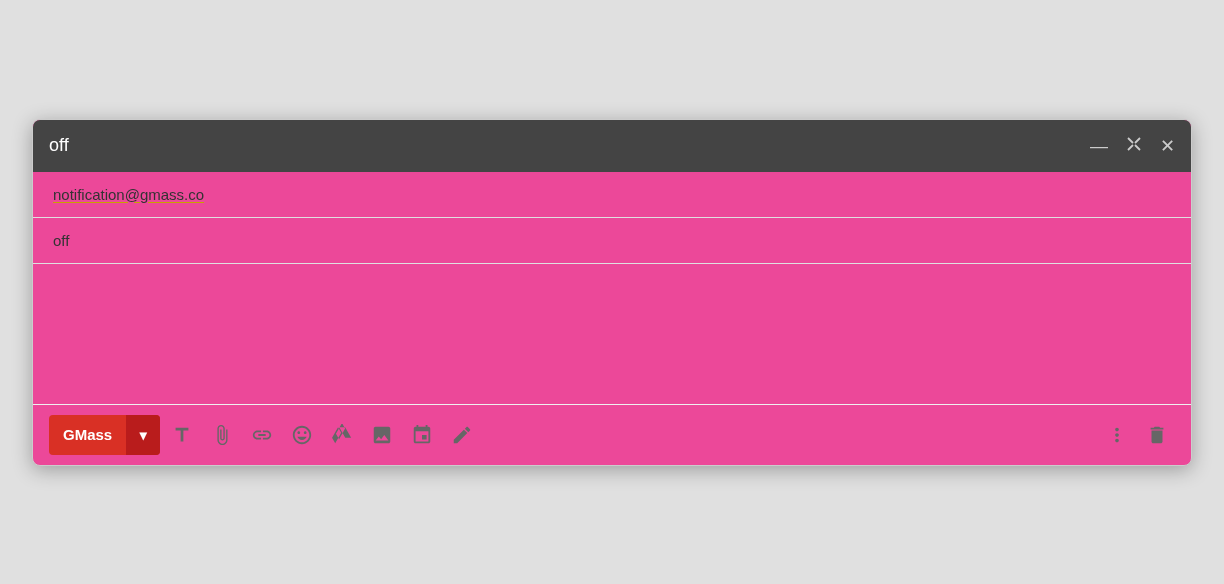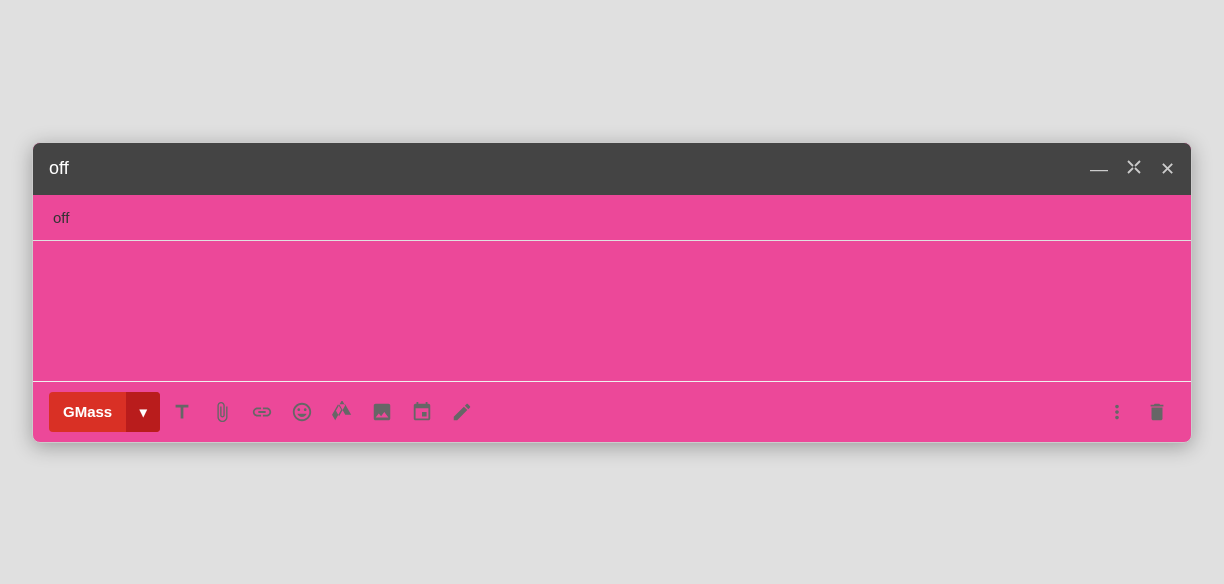--- a/index.html
+++ b/index.html
@@ -159,20 +159,23 @@
         <svg width="16" height="16" viewBox="0 0 16 16" fill="currentColor">
           <path d="M2 2l5 5M14 2l-5 5M2 14l5-5M14 14l-5-5" stroke="currentColor" stroke-width="1.8" fill="none"></path>
         </svg>
       </button>
       <button class="titlebar-btn" title="Close">✕</button>
     </div>
   </div>
 
   <div class="compose-body">
 
+    <div class="field-row">
+      <span class="field-to">notification@gmass.co</span>
+    </div>
 
     <div class="field-row">
       <span class="field-subject">off</span>
     </div>
 
     <div class="compose-area"></div>
   </div>
 
   <div class="toolbar">
 

